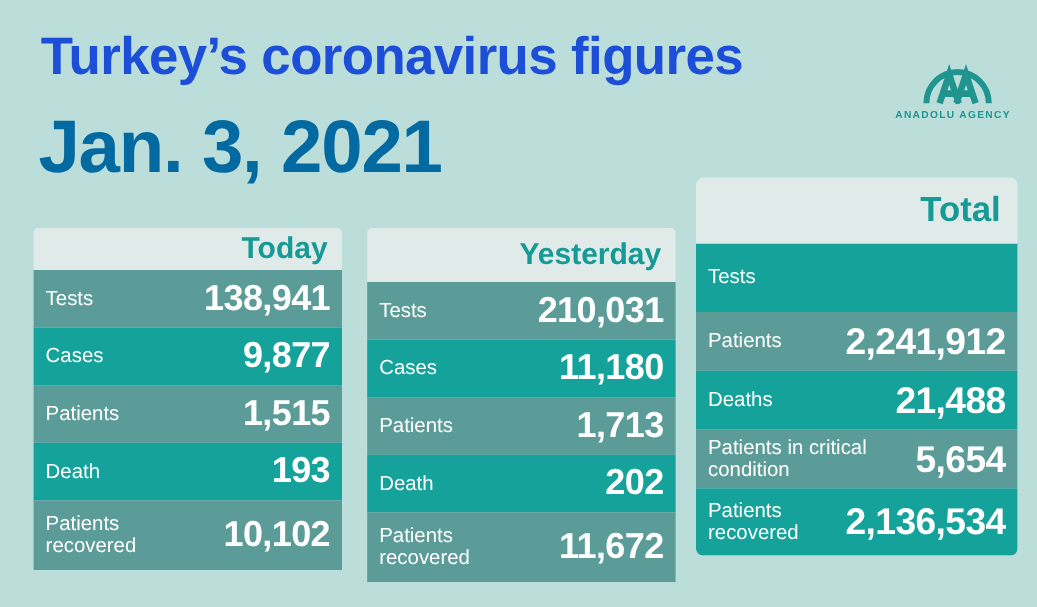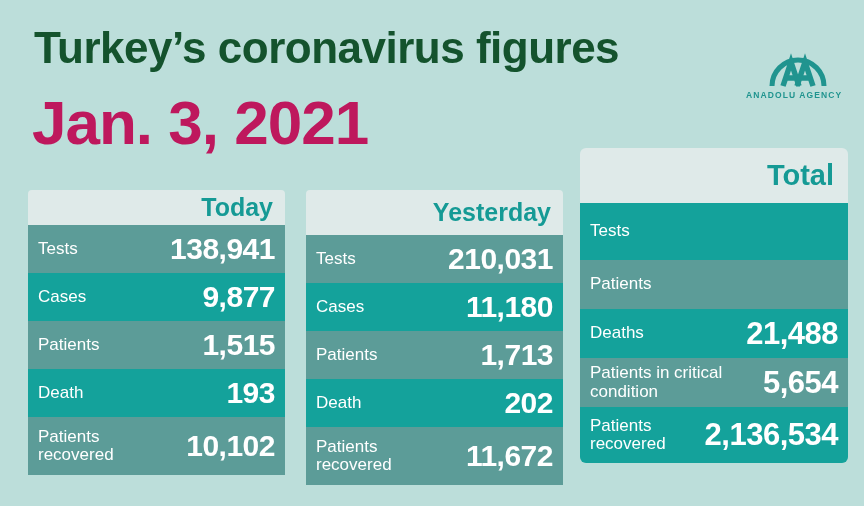--- a/index.html
+++ b/index.html
@@ -15,32 +15,32 @@
     position: relative;
   }
 
   
   .headline {
     position: absolute;
     left: 34px;
     top: 26px;
     font-size: 44px;
     font-weight: bold;
-    color: #14532d;
+    color: #1d4ed8;
     letter-spacing: -0.5px;
     line-height: 1.0;
     white-space: nowrap;
   }
   .dateline {
     position: absolute;
     left: 32px;
     top: 92px;
     font-size: 62px;
     font-weight: bold;
-    color: #be185d;
+    color: #0369a1;
     letter-spacing: -1px;
     line-height: 1.0;
     white-space: nowrap;
   }
 
   
   .logo {
     position: absolute;
     right: 14px;
     top: 38px;
@@ -197,20 +197,21 @@
 </div>
 
 <div class="col" id="col-total">
   <div class="col-head">Total</div>
   <div class="rows">
     <div class="row alt-b first">
       <span class="label">Tests</span>
     </div>
     <div class="row alt-a">
       <span class="label">Patients</span>
+      <span class="value">2,241,912</span>
     </div>
     <div class="row alt-b">
       <span class="label">Deaths</span>
       <span class="value">21,488</span>
     </div>
     <div class="row alt-a">
       <span class="label">Patients in critical
 condition</span>
       <span class="value">5,654</span>
     </div>

